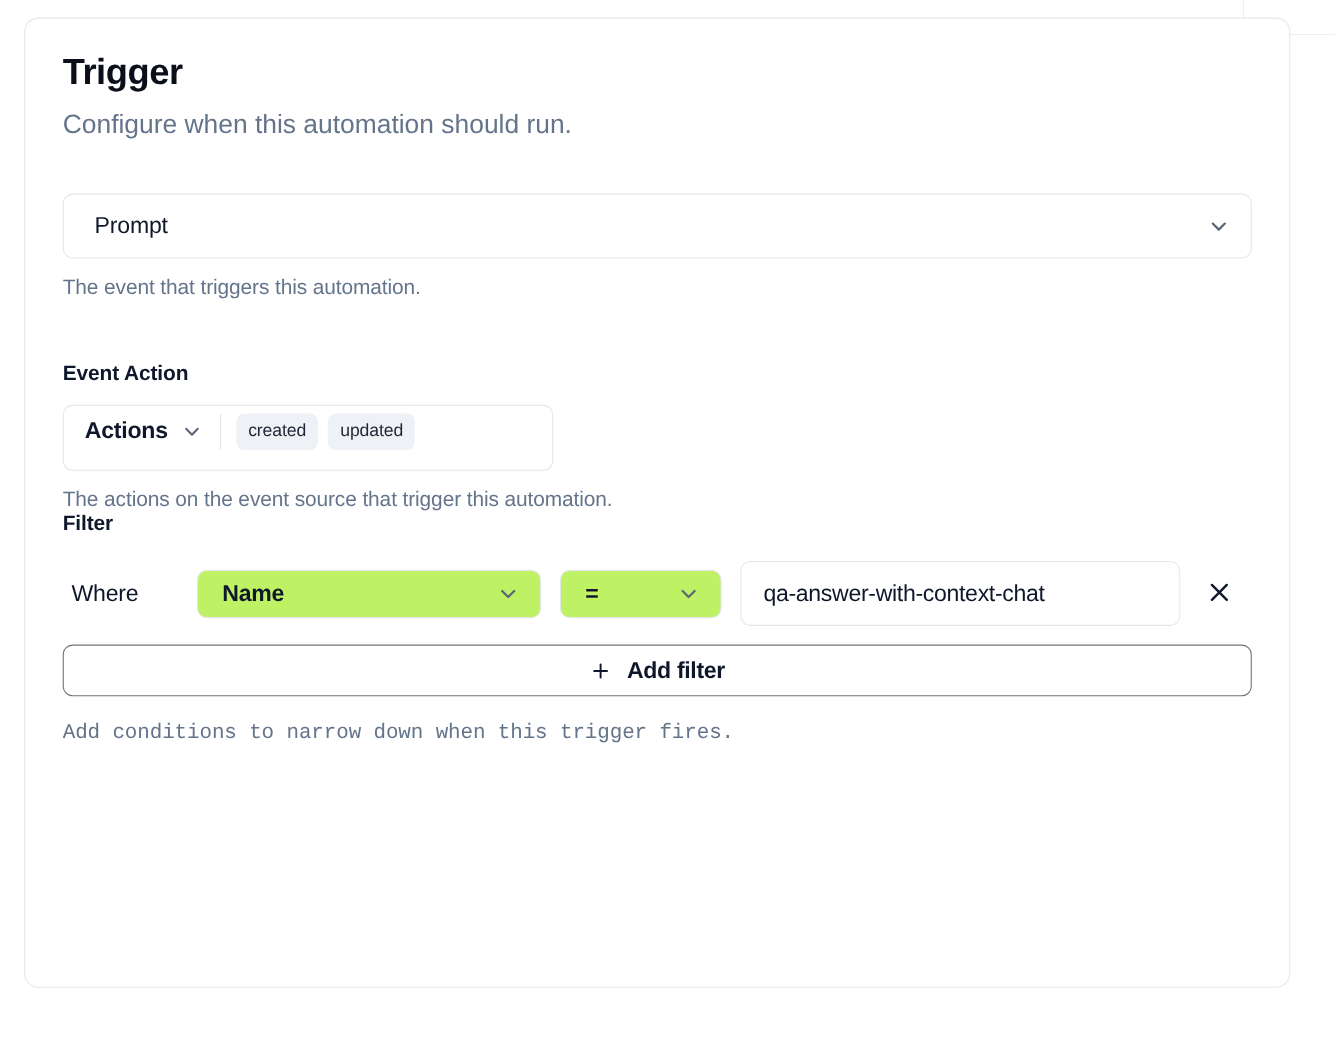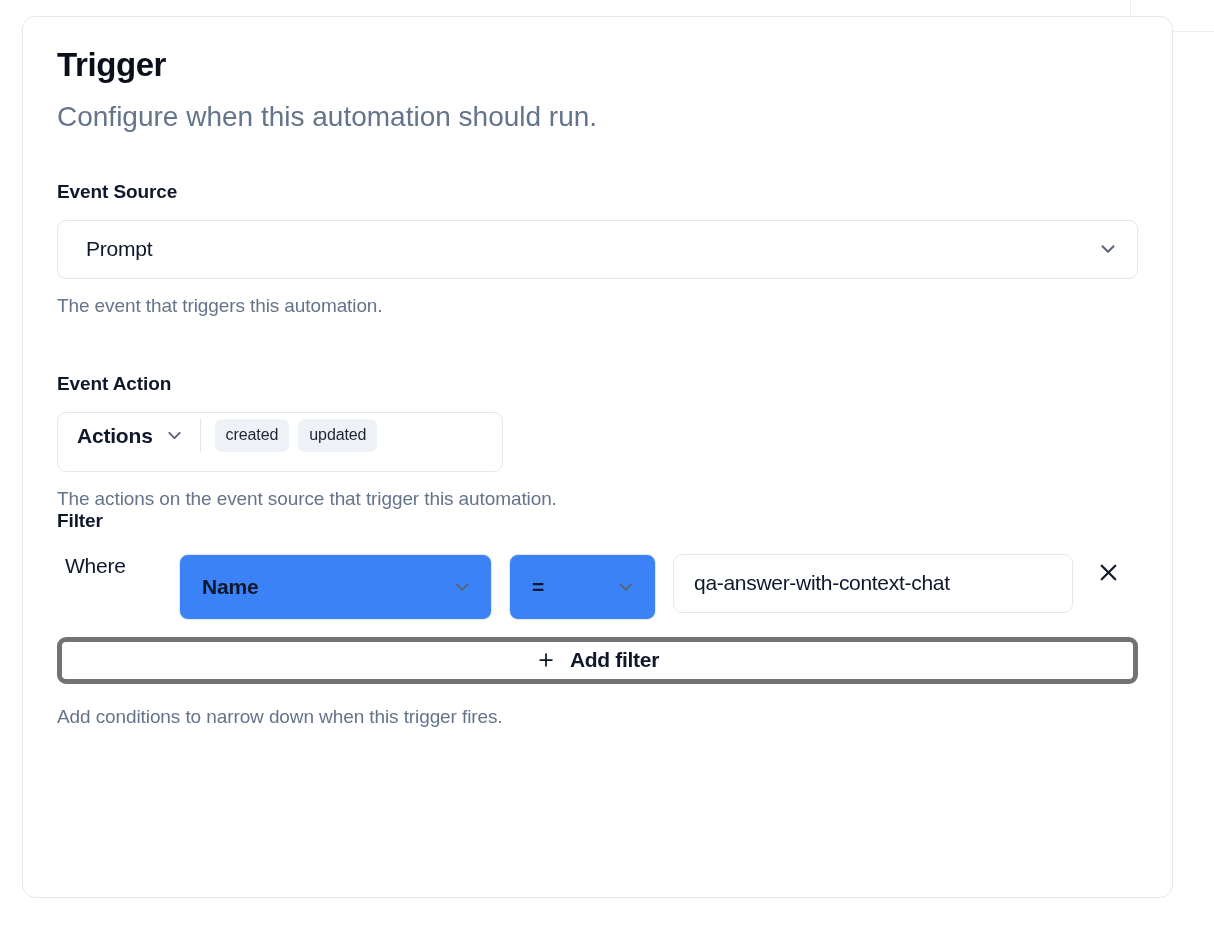--- a/index.html
+++ b/index.html
@@ -47,21 +47,21 @@
 
   .card-title {
     font-size: 33px;
     font-weight: bold;
     color: #0b0f1a;
     letter-spacing: -0.4px;
     line-height: 1.1;
     margin: 0 0 0 0;
   }
   .card-subtitle {
-    font-size: 28px;
+    font-size: 24px;
     color: #64748b;
     line-height: 1.2;
     margin-top: 17px;
   }
 
   .field-label {
     font-size: 19px;
     font-weight: bold;
     color: #0f172a;
     letter-spacing: -0.1px;
@@ -146,35 +146,35 @@
     font-size: 16px;
     color: #1e2433;
     letter-spacing: -0.1px;
     cursor: pointer;
   }
 
   
   .filter-row {
     margin-top: 22px;
     display: flex;
-    align-items: flex-start;
+    align-items: center;
   }
   .where-label {
     font-size: 21px;
     color: #0f172a;
     letter-spacing: -0.2px;
     width: 122px;
     padding-left: 8px;
   }
   .f-select {
     position: relative;
-    height: 66px;
-    border: 1px solid #e5e7eb;
-    border-radius: 9px;
-    background: #3b82f6;
+    height: 44px;
+    border: 1px solid #e5e7eb;
+    border-radius: 9px;
+    background: #bef264;
     display: flex;
     align-items: center;
     padding: 0 16px 0 22px;
     cursor: pointer;
   }
   .f-field { width: 313px; }
   .f-op    { width: 147px; }
   .f-select .sel-txt {
     font-size: 21px;
     font-weight: bold;
@@ -207,55 +207,54 @@
     cursor: pointer;
     background: none;
     border: none;
     padding: 0;
   }
 
   .add-filter {
     margin-top: 17px;
     height: 47px;
     width: 100%;
-    border: 5px solid #737373;
+    border: 1px solid #737373;
     border-radius: 9px;
     background: #fff;
     display: flex;
     align-items: center;
     justify-content: center;
     gap: 14px;
     cursor: pointer;
     font-family: "Liberation Sans", sans-serif;
   }
   .add-filter .plus {
     width: 20px; height: 20px; display: block;
   }
   .add-filter .af-label {
     font-size: 21px;
     font-weight: bold;
     color: #0f172a;
     letter-spacing: -0.3px;
   }
-  .filter-helper { margin-top: 22px; }
+  .filter-helper { margin-top: 22px; font-family: Liberation Mono, monospace; }
 </style>
 </head>
 <body>
 
 <div class="page">
 
   <div class="ghost-edge"></div>
 
   <div class="card">
 
     <div class="card-title">Trigger</div>
     <div class="card-subtitle">Configure when this automation should run.</div>
 
     <div class="group-event-source">
-      <div class="field-label">Event Source</div>
 
       <div class="select">
         <span class="select-value">Prompt</span>
         <span class="chevron">
           <svg width="22" height="22" viewBox="0 0 24 24" fill="none" stroke="#5c6578" stroke-width="2.2" stroke-linecap="round" stroke-linejoin="round">
               <polyline points="6 9 12 15 18 9"></polyline>
             </svg>
         </span>
       </div>
 

